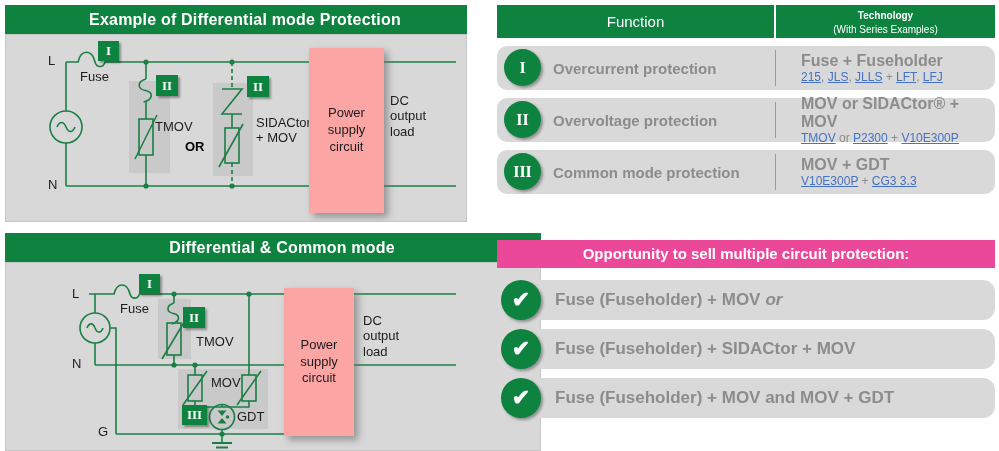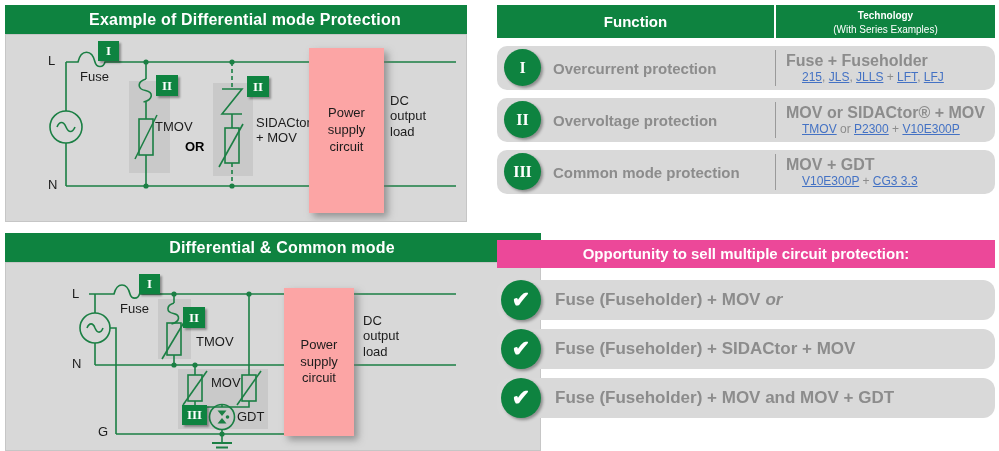--- a/index.html
+++ b/index.html
@@ -21,35 +21,35 @@
     font-weight:bold;font-size:13px;display:flex;align-items:center;justify-content:center;
     box-shadow:2px 2px 2px rgba(0,0,0,.35);}
   .power-box{position:absolute;background:#fca5a5;box-shadow:4px 4px 7px rgba(110,110,110,.65);
     display:flex;align-items:center;justify-content:center;text-align:center;
     font-size:13px;color:#1c1c1c;white-space:pre-line;line-height:1.3;}
 
   
   #tablePanel{left:497px;top:5px;width:498px;}
   .t-header{display:flex;height:33px;background:#0E8340;}
   .t-h-func{width:277px;display:flex;align-items:center;justify-content:center;
-    color:#fff;font-weight:bold;font-size:15px;}
+    color:#fff;font-weight:normal;font-size:15px;}
   .t-h-tech{flex:1;border-left:2px solid #fff;color:#fff;text-align:center;
     display:flex;flex-direction:column;justify-content:center;}
   .t-h-main{font-size:10px;font-weight:bold;line-height:16px;}
   .t-h-sub{font-size:10px;line-height:11px;}
   .t-row{position:relative;height:44px;background:#d9d9d9;border-radius:10px;margin-top:8px;}
   .numeral-circle{position:absolute;left:7px;top:3px;width:37px;height:37px;border-radius:50%;
     background:#0E8340;color:#fff;font-family:"Liberation Serif",serif;font-weight:bold;font-size:16px;
     display:flex;align-items:center;justify-content:center;box-shadow:2px 2px 3px rgba(0,0,0,.35);}
   .t-func{position:absolute;left:56px;top:0;height:44px;display:flex;align-items:center;
     font-size:15px;font-weight:bold;color:#8c8c8c;}
   .t-tech{position:absolute;left:278px;top:4px;bottom:4px;right:4px;border-left:1px solid #9a9a9a;
-    padding-left:10px;display:flex;flex-direction:column;justify-content:center;}
+    padding-left:25px;display:flex;flex-direction:column;justify-content:center;}
   .t-tech-title{font-size:16px;font-weight:bold;color:#8c8c8c;line-height:18px;}
-  .t-tech-links{font-size:12px;line-height:14px;color:#8c8c8c;margin-left:16px;}
+  .t-tech-links{font-size:12px;line-height:14px;color:#8c8c8c;}
   a.lnk{color:#4472c4;text-decoration:underline;cursor:pointer;}
   .sep{color:#8c8c8c;}
 
   
   #oppPanel{left:497px;top:240px;width:498px;}
   .opp-header{height:28px;line-height:28px;background:#ec4899;color:#fff;text-align:center;
     font-weight:bold;font-size:15px;}
   .opp-item{position:relative;height:40px;background:#d9d9d9;border-radius:12px;margin-top:9px;}
   .opp-item.first{margin-top:12px;}
   .check-circle{position:absolute;left:4px;top:0;width:40px;height:40px;border-radius:50%;

